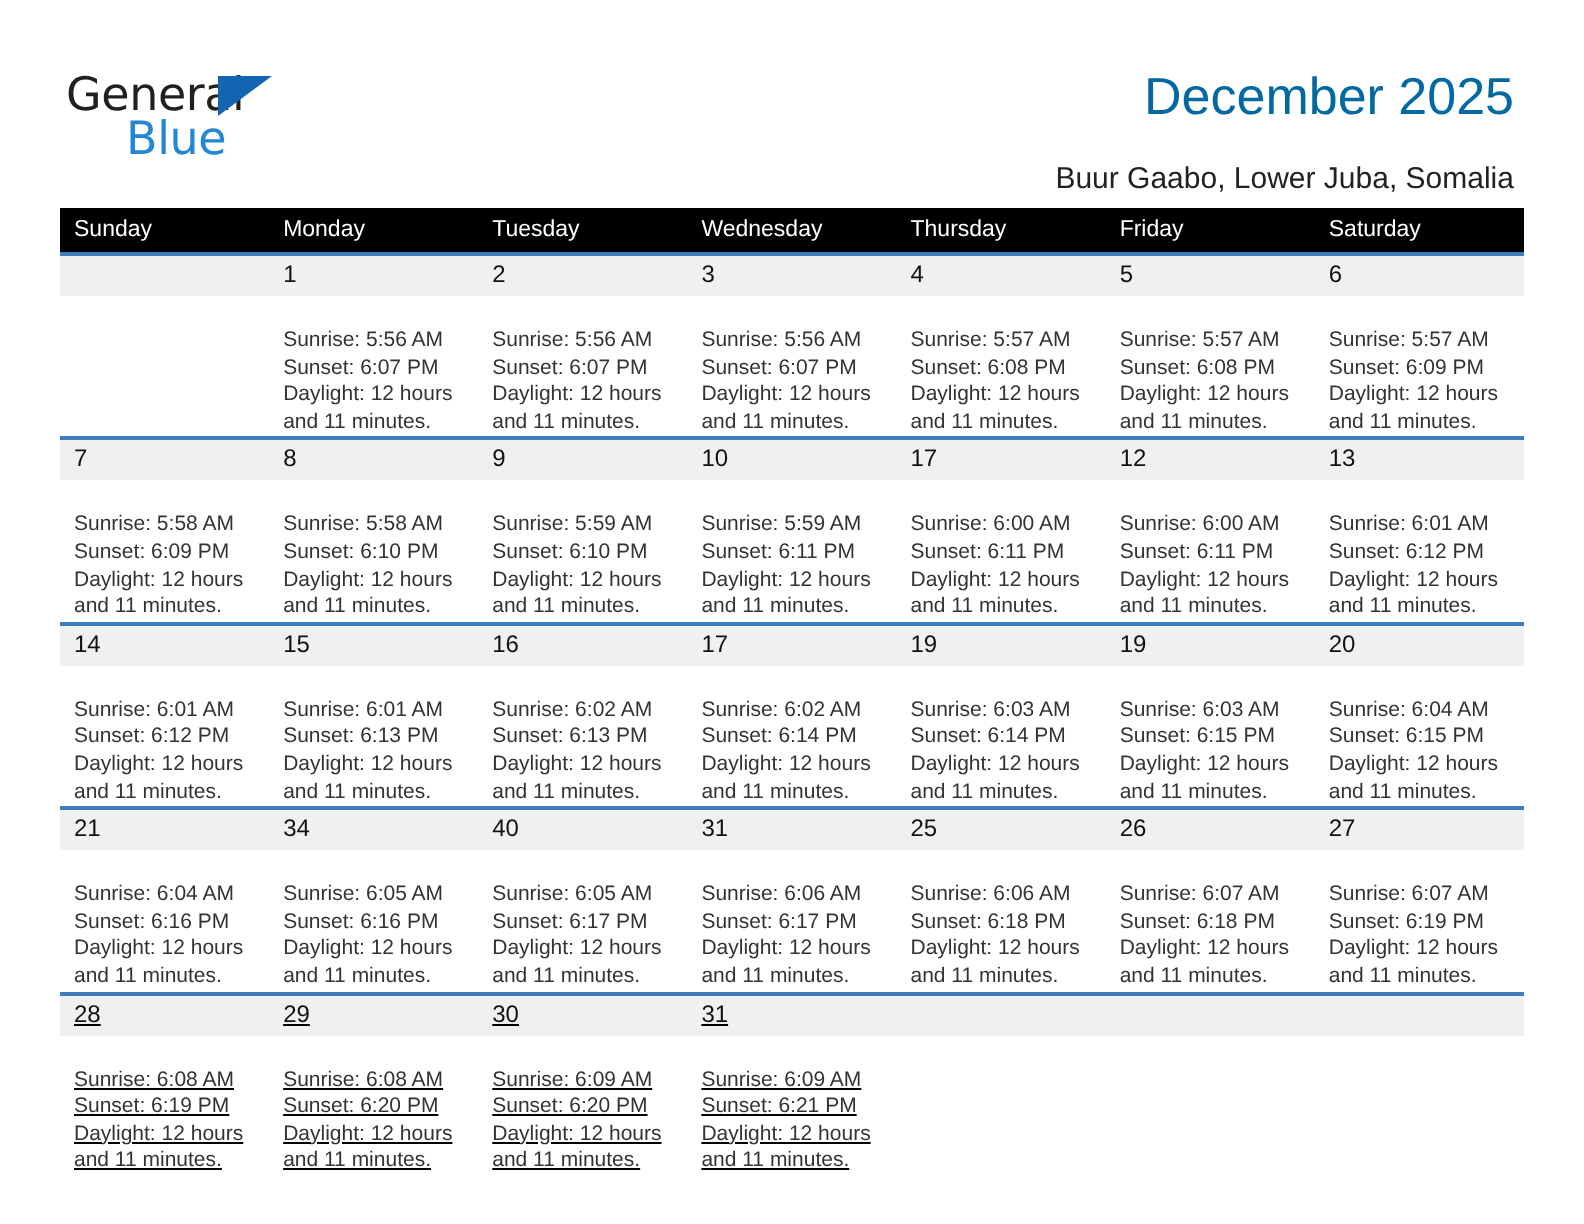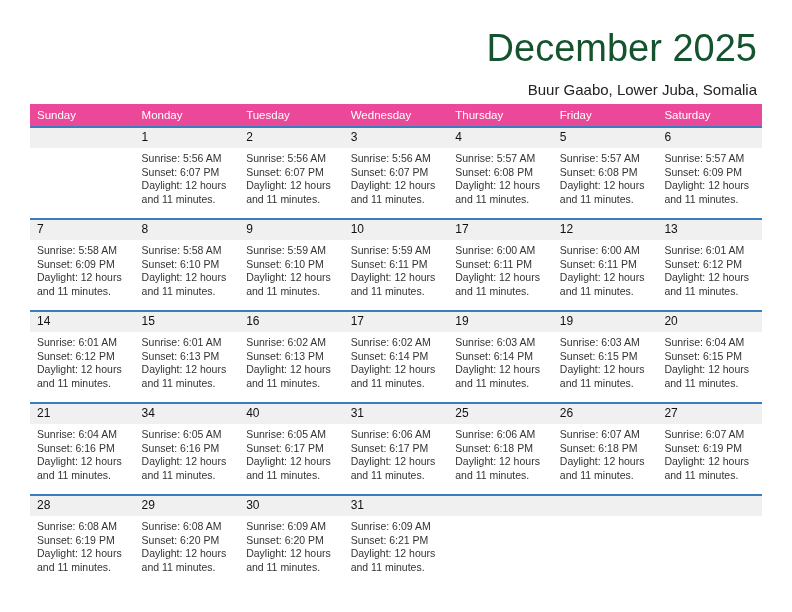--- a/index.html
+++ b/index.html
@@ -67,22 +67,22 @@
     line-height: 24px;
   }
 
   .title-block {
     position: absolute;
     right: 35px;
     top: 30px;
     text-align: right;
   }
   .cal-title {
-    font-size: 38px;
-    color: #14532d;
+    font-size: 26px;
+    color: #0369a1;
     line-height: 36px;
     white-space: nowrap;
   }
   .cal-subtitle {
     font-size: 15px;
     color: #222222;
     line-height: 20px;
     margin-top: 14px;
     white-space: nowrap;
   }
@@ -92,67 +92,72 @@
     position: absolute;
     left: 30px;
     top: 104px;
     width: 732px;
     border-collapse: collapse;
     table-layout: fixed;
   }
   .calendar col { width: 104.57px; }
 
   .dow-row th {
-    background: #ec4899;
+    background: #000000;
     color: #ffffff;
     font-size: 11.5px;
     font-weight: normal;
     text-align: left;
     padding: 4px 0 4px 7px;
     height: 14px;
     line-height: 14px;
     border: none;
   }
 
   .week-row td {
     vertical-align: top;
     padding: 0;
     border: none;
     height: 90px;
     border-top: 2px solid #3c7dc0;
     background: #ffffff;
   }
-  .week-row.last td { height: 86px; }
+  .week-row.last td { height: 86px; text-decoration: underline; }
 
   .daynum {
     background: #f0f0f0;
     font-size: 12px;
     color: #111111;
     padding: 2px 0 3px 7px;
     height: 15px;
     line-height: 15px;
   }
   .daynum.empty {
     color: transparent;
   }
   .details {
-    padding: 4px 6px 0 7px;
+    padding: 16px 6px 0 7px;
     font-size: 10.5px;
     line-height: 13.6px;
     color: #333333;
   }
   .details div { white-space: nowrap; }
   .cell-empty .daynum { background: #f0f0f0; }
 </style>
 </head>
 <body>
 
 <div class="page">
 
   <div class="header">
+    <div class="brand">
+      <span class="brand-line1">General</span>
+      <span class="brand-tri"></span>
+      <span class="brand-line2">Blue</span>
+    </div>
 
     <div class="title-block">
       <div class="cal-title">December 2025</div>
       <div class="cal-subtitle">Buur Gaabo, Lower Juba, Somalia</div>
     </div>
   </div>
 
   <table class="calendar">
     <colgroup>
       <col>

